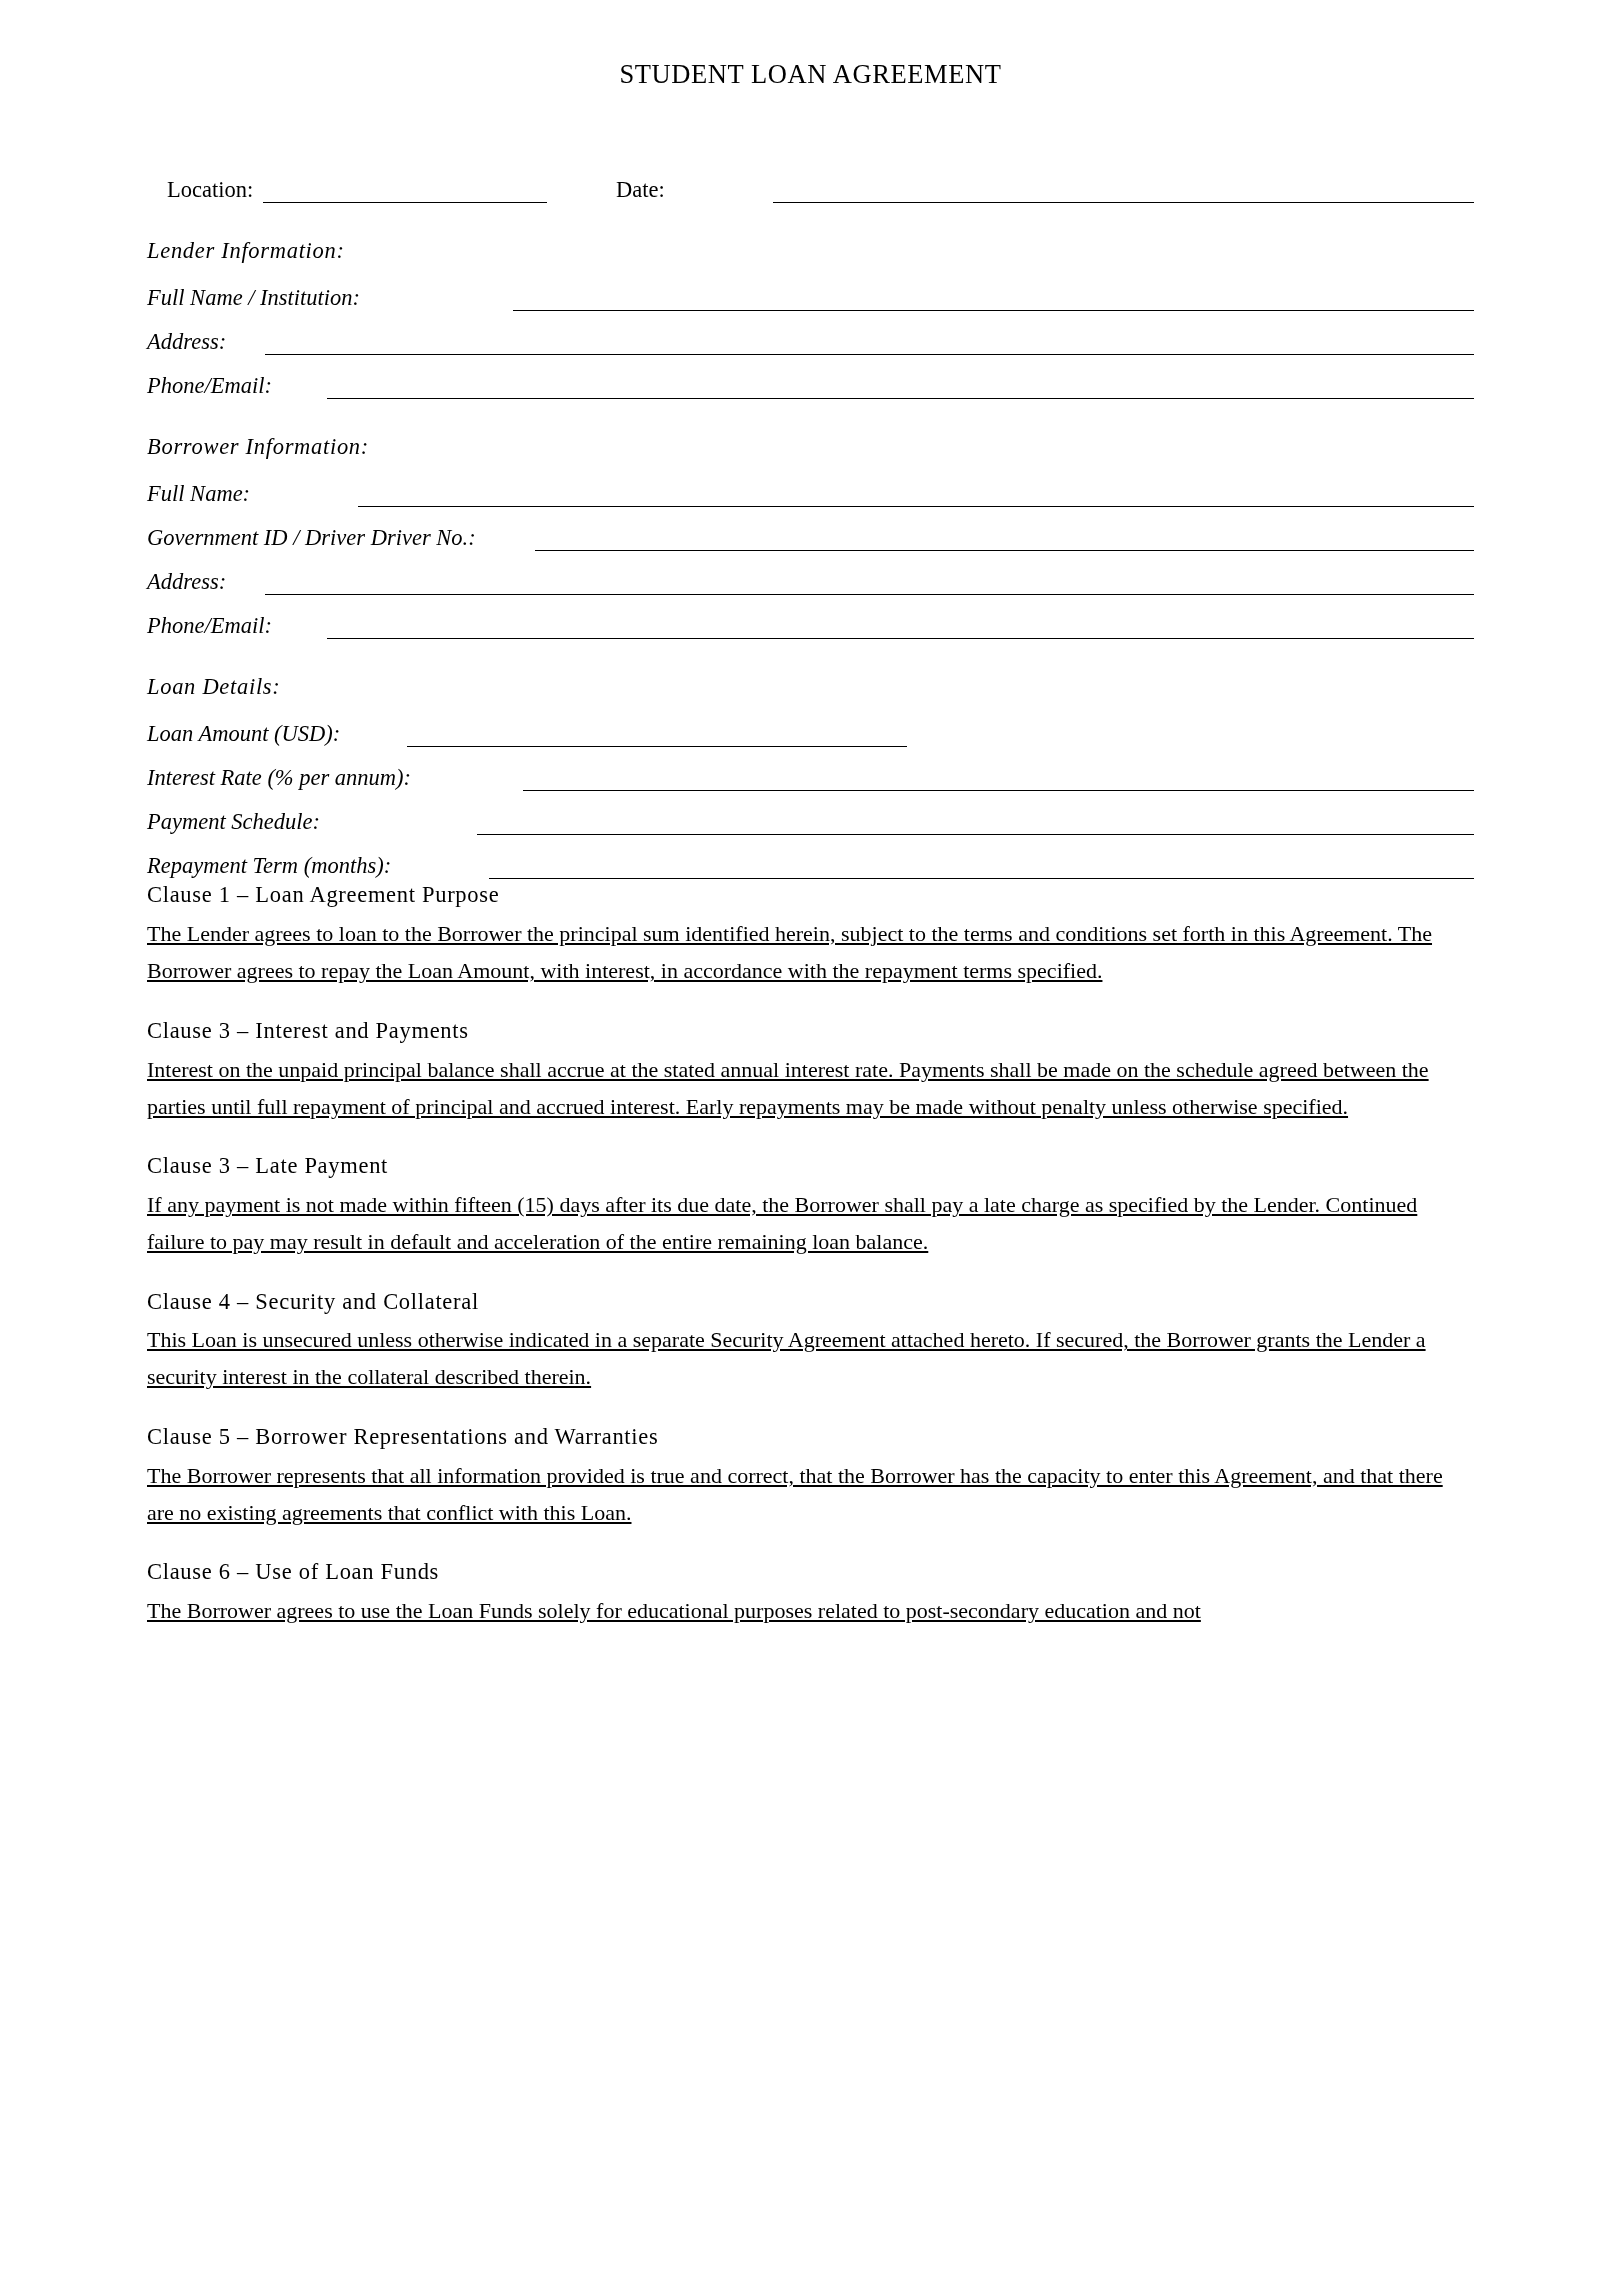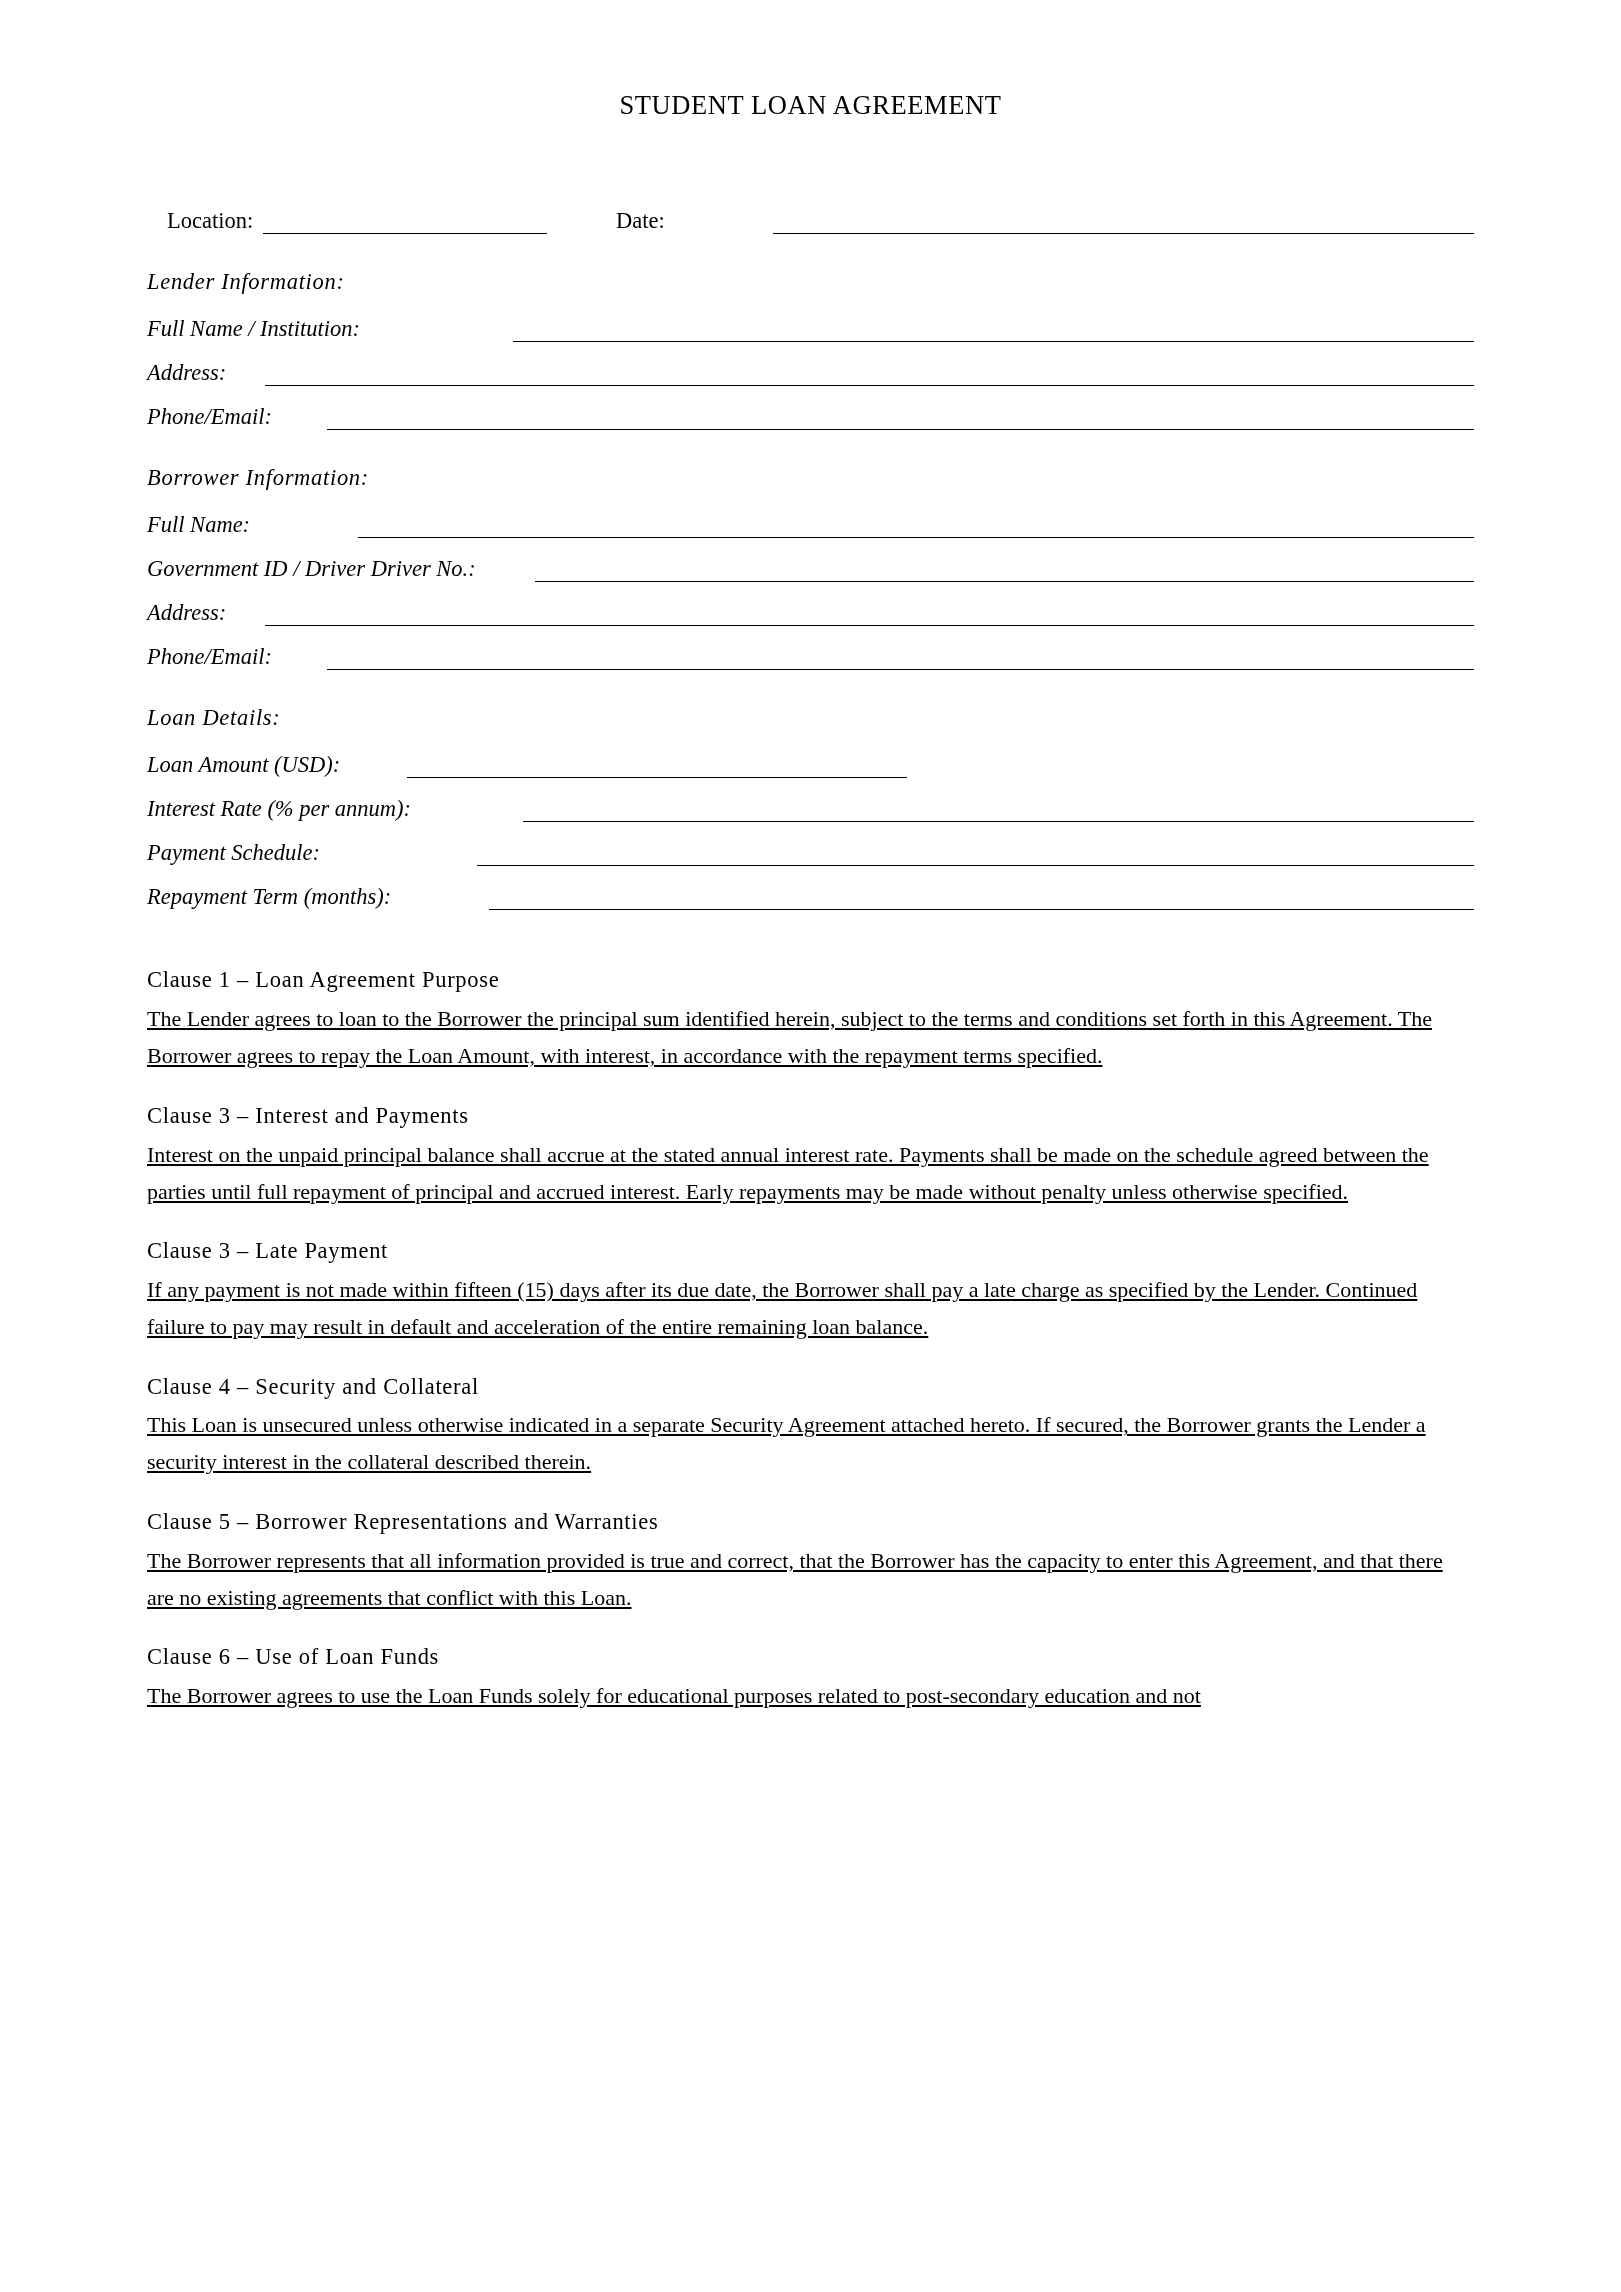--- a/index.html
+++ b/index.html
@@ -18,21 +18,21 @@
     position: relative;
     width: 1621px;
     height: 2293px;
     box-sizing: border-box;
     padding: 0 147px;
   }
   .doc-title {
     text-align: center;
     font-size: 26.5px;
     letter-spacing: 0.6px;
-    margin-top: 90px;
+    margin-top: 59px;
     margin-bottom: 0;
     font-weight: normal;
   }
   .row {
     display: flex;
     align-items: flex-end;
     margin-top: 0;
   }
   .label {
     font-size: 22.5px;
@@ -64,21 +64,20 @@
   .topline {
     margin-top: 86px;
     margin-left: 20px;
   }
   .line-row {
     height: 44px;
     display: flex;
     align-items: flex-end;
   }
   .clauses {
-    margin-top: 54px;
   }
   .clause {
     margin-bottom: 25.5px;
   }
   .clause-title {
     font-size: 22.5px;
     line-height: 31px;
     letter-spacing: 0.7px;
     margin-bottom: 4.9px;
   }

